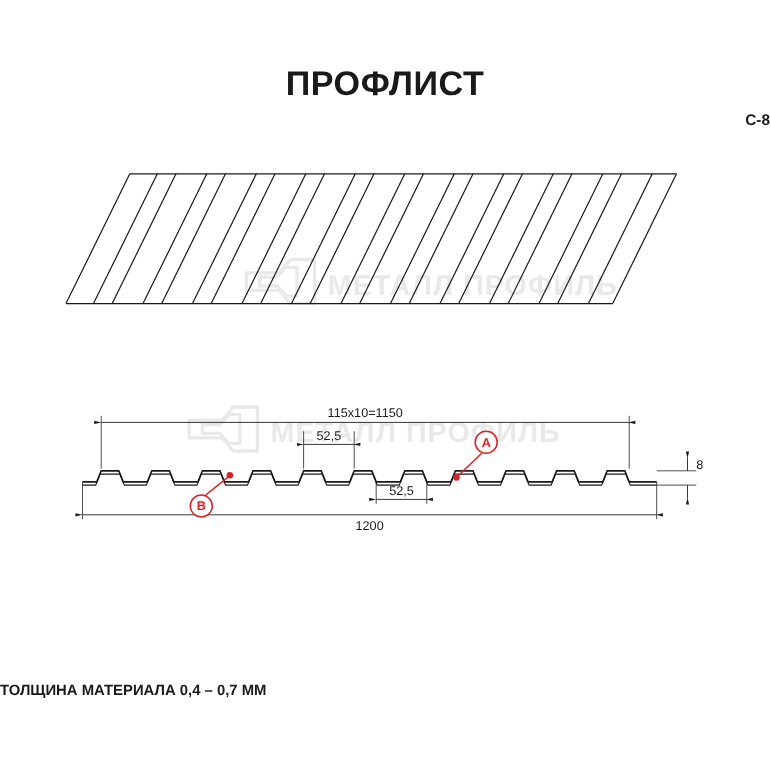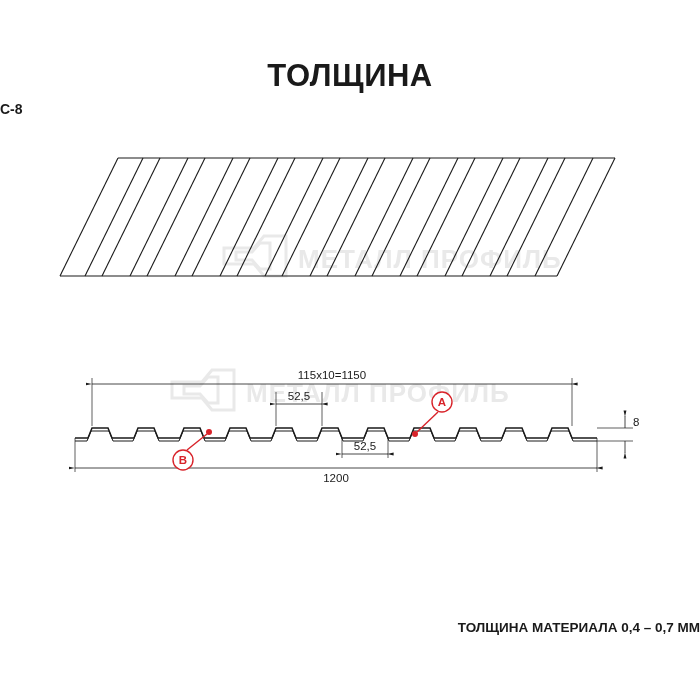--- a/index.html
+++ b/index.html
@@ -28,31 +28,31 @@
     font-size: 31px;
     font-weight: bold;
     letter-spacing: 0.5px;
     color: #1a1a1a;
   }
   .subtitle {
     position: absolute;
     top: 101px;
     left: 0;
     width: 700px;
-    text-align: left;
+    text-align: right;
     font-size: 14px;
     font-weight: bold;
     color: #1a1a1a;
   }
   .footnote {
     position: absolute;
     top: 620px;
     left: 0;
     width: 700px;
-    text-align: right;
+    text-align: left;
     font-size: 13.5px;
     font-weight: bold;
     color: #1a1a1a;
   }
   .iso-wrap {
     position: absolute;
     top: 140px;
     left: 55px;
     width: 590px;
     height: 160px;
@@ -83,21 +83,21 @@
     font-size: 11.5px;
     font-weight: bold;
     fill: #d8232a;
   }
 </style>
 </head>
 <body>
 
 <div class="page">
 
-  <div class="title">ТОЛЩИНА</div>
+  <div class="title">ПРОФЛИСТ</div>
   <div class="subtitle">С-8</div>
 
   <div class="wm wm1">
     <svg width="330" height="70" viewBox="0 0 330 70">
       <g fill="#e9e9e9">
         <path d="M2 20 h30 l10 -12 h22 v40 h-22 l-10 -12 h-30 z" fill="none" stroke="#e9e9e9" stroke-width="3"></path>
         <path d="M14 24 h16 l8 -9 h10 v26 h-10 l-8 -9 h-16 z" fill="none" stroke="#e9e9e9" stroke-width="3"></path>
       </g>
       <text x="76" y="40" font-family="Liberation Sans, sans-serif" font-size="26" font-weight="bold" fill="#e9e9e9" letter-spacing="1">МЕТАЛЛ ПРОФИЛЬ</text>
     </svg>

